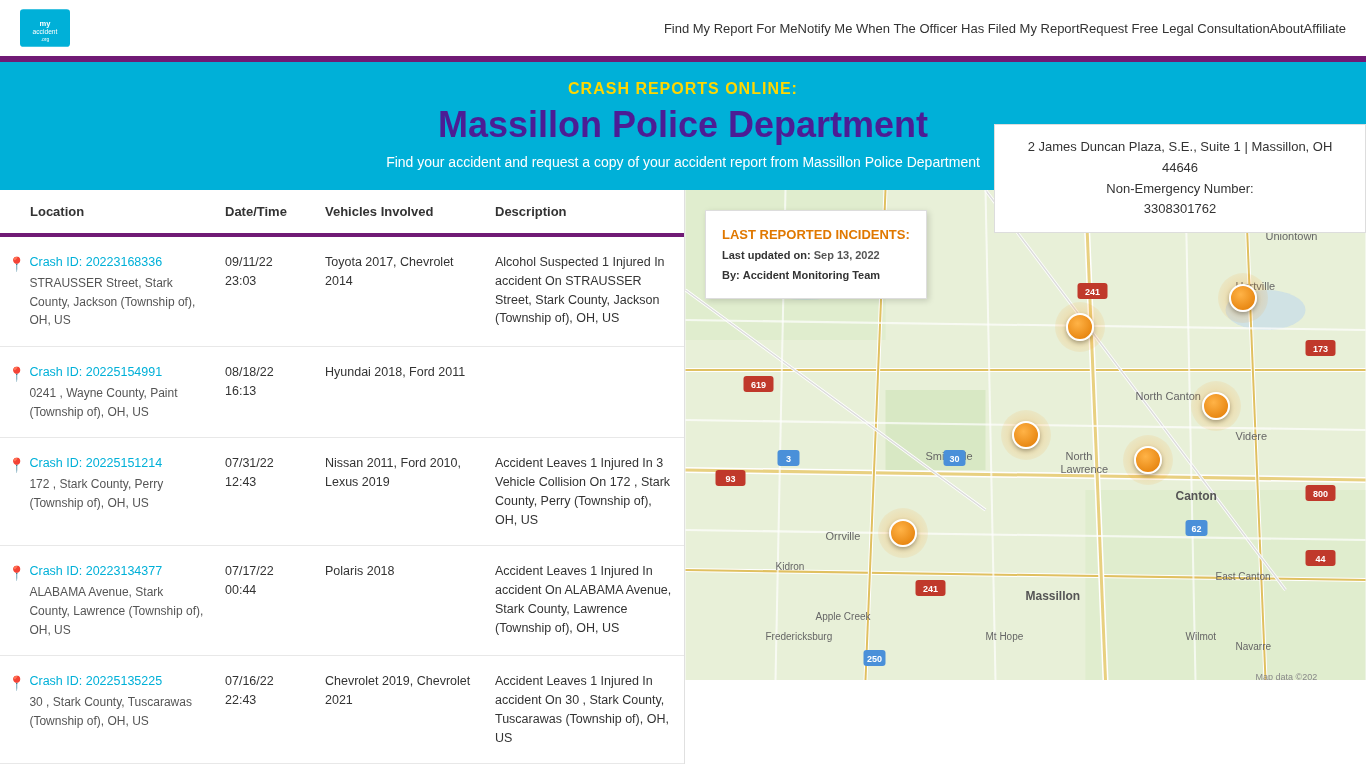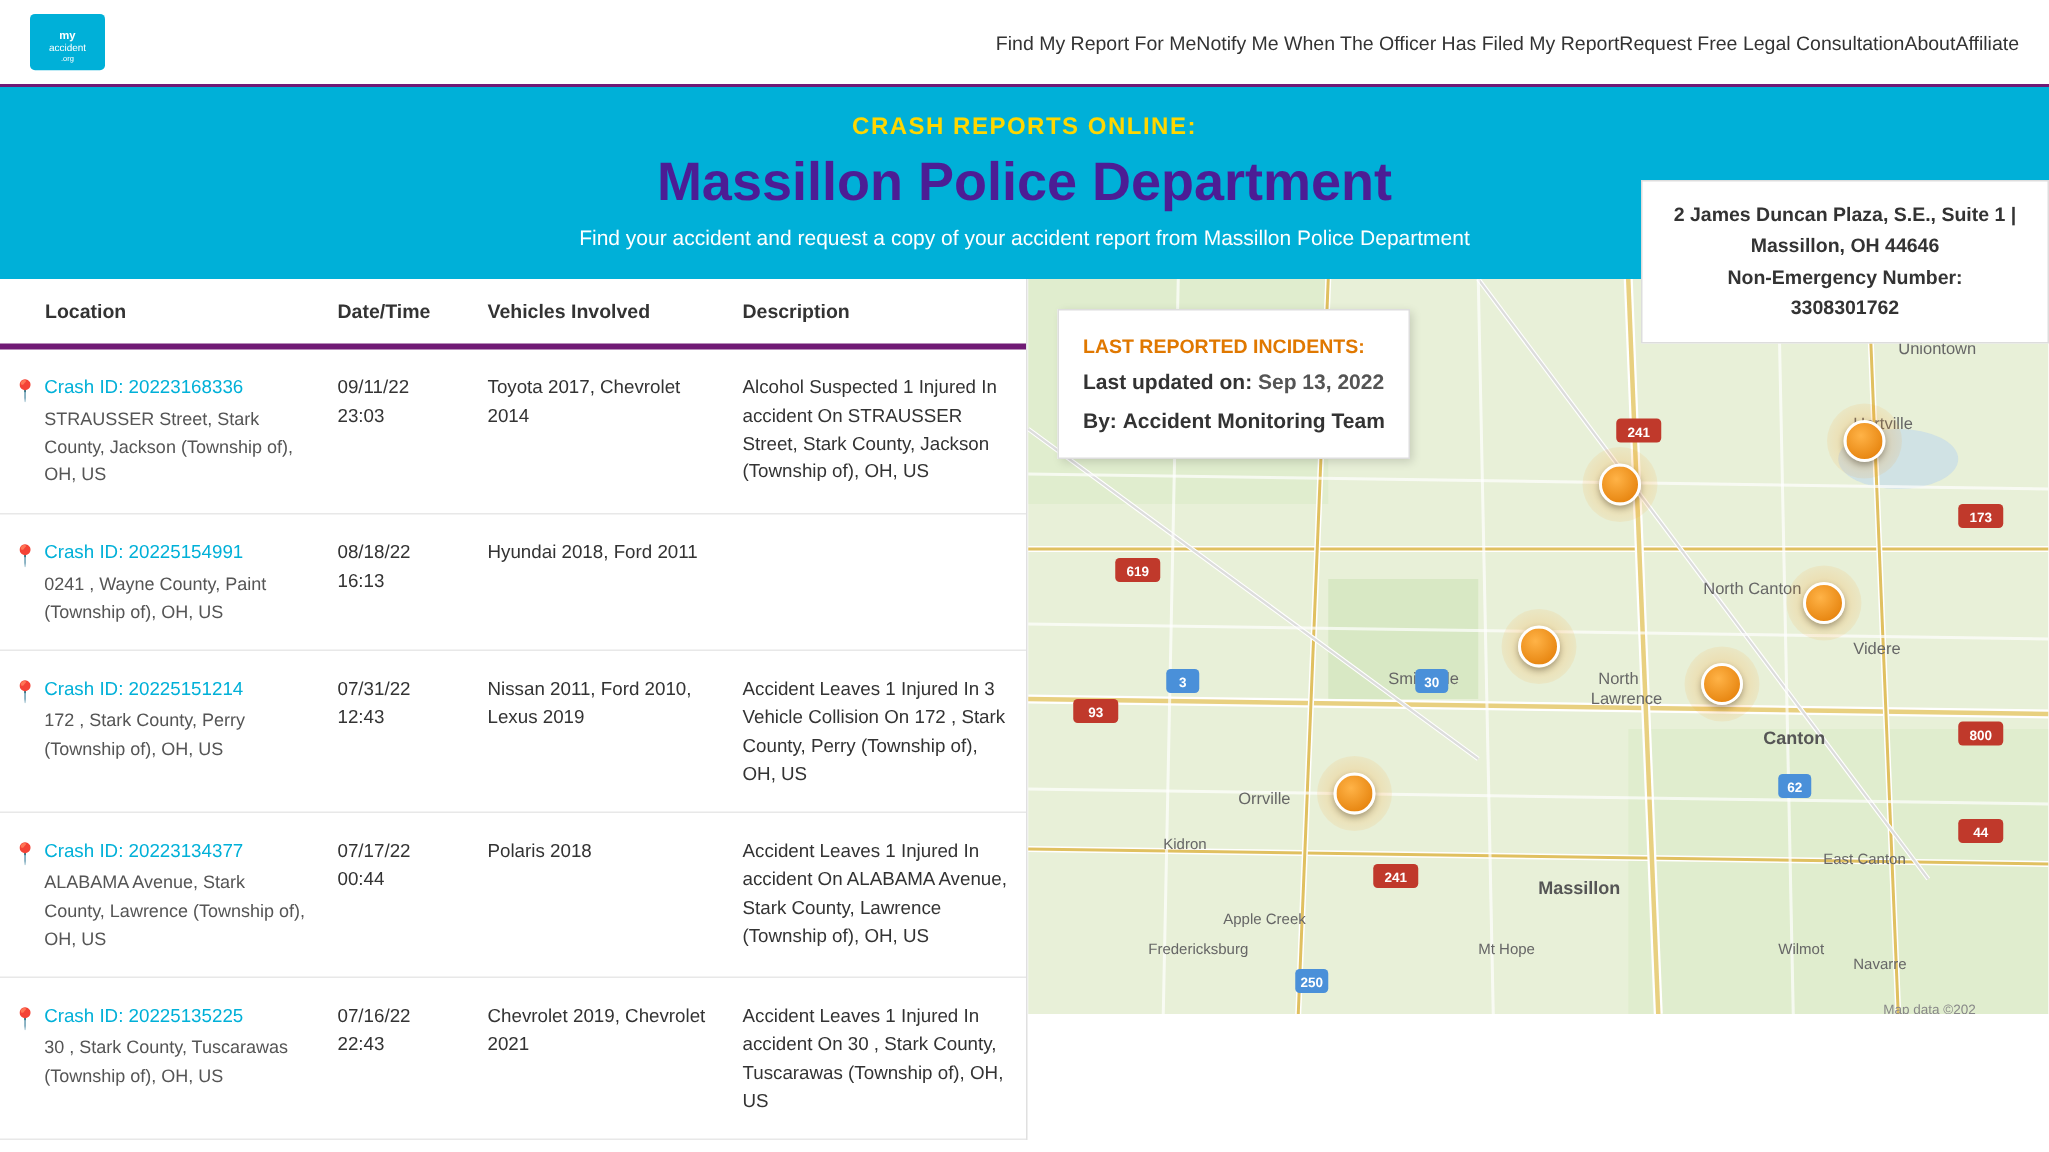--- a/index.html
+++ b/index.html
@@ -1,32 +1,32 @@
 <!DOCTYPE html>
 <html><head>
   <meta charset="utf-8">
   <style>
     * { margin: 0; padding: 0; box-sizing: border-box; }
     body { font-family: Arial, sans-serif; font-size: 13px; color: #333; width: 1366px; min-height: 768px; overflow-x: hidden; }
 
     
-    .header { display: flex; align-items: center; justify-content: space-between; padding: 8px 20px; border-bottom: 2px solid #701a75; background: #fff; }
+    .header { display: flex; align-items: center; justify-content: space-between; padding: 8px 20px; border-bottom: 6px solid #701a75; background: #fff; }
     .logo-area { display: flex; align-items: center; gap: 6px; }
     .logo-icon { width: 50px; height: 40px; }
     .nav { display: flex; align-items: center; font-size: 13px; }
     .nav a { text-decoration: none; color: #333; white-space: nowrap; }
 
     
     .hero { background: #00b0d8; text-align: center; padding: 18px 20px 20px; position: relative; }
     .hero-subtitle { color: #ffd700; font-size: 16px; font-weight: bold; letter-spacing: 1px; margin-bottom: 6px; }
     .hero-title { color: #4c1d95; font-size: 36px; font-weight: bold; margin-bottom: 8px; }
     .hero-desc { color: #fff; font-size: 14px; }
 
     
-    .address-card { position: absolute; top: 62px; right: 0; background: #fff; border: 1px solid #ddd; padding: 12px 16px; width: 272px; font-size: 13px; line-height: 1.6; z-index: 10; font-weight: bold; }
+    .address-card { position: absolute; top: 62px; right: 0; background: #fff; border: 1px solid #ddd; padding: 12px 16px; width: 372px; font-size: 13px; line-height: 1.6; z-index: 10; }
 
     
     .main-content { display: flex; width: 100%; }
 
     
     .table-section { width: 685px; min-width: 685px; border-right: 1px solid #e0e0e0; }
     .table-header-row { display: grid; grid-template-columns: 215px 100px 170px 1fr; background: #fff; border-bottom: 4px solid #701a75; padding: 0; }
     .th { padding: 14px 10px; font-weight: bold; font-size: 13px; color: #333; }
     .th:first-child { padding-left: 30px; }
 
@@ -40,21 +40,21 @@
     .location-text { font-size: 12px; color: #555; }
 
     
     .map-section { flex: 1; position: relative; overflow: hidden; height: 490px; }
     
     .map-svg { width: 100%; height: 100%; }
 
     
     .incident-box { position: absolute; top: 20px; left: 20px; background: #fff; border: 1px solid #ddd; padding: 12px 16px; font-size: 13px; line-height: 1.8; z-index: 10; box-shadow: 2px 2px 6px rgba(0,0,0,0.15); }
     .incident-title { color: #e07800; font-weight: bold; font-size: 13px; }
-    .incident-updated { font-size: 14px; color: #555; }
+    .incident-updated { font-size: 11px; color: #555; }
     .incident-updated span { font-weight: bold; color: #333; }
 
     
     .marker { position: absolute; width: 28px; height: 28px; border-radius: 50%; background: radial-gradient(circle at 40% 35%, #ffb347, #e07800); border: 2px solid #fff; box-shadow: 0 2px 4px rgba(0,0,0,0.3); transform: translate(-50%, -50%); z-index: 5; }
     .marker-glow { position: absolute; width: 50px; height: 50px; border-radius: 50%; background: radial-gradient(circle, rgba(255,140,0,0.3), transparent); transform: translate(-50%, -50%); z-index: 4; }
   </style>
 </head>
 <body>
 
 <div class="header">

